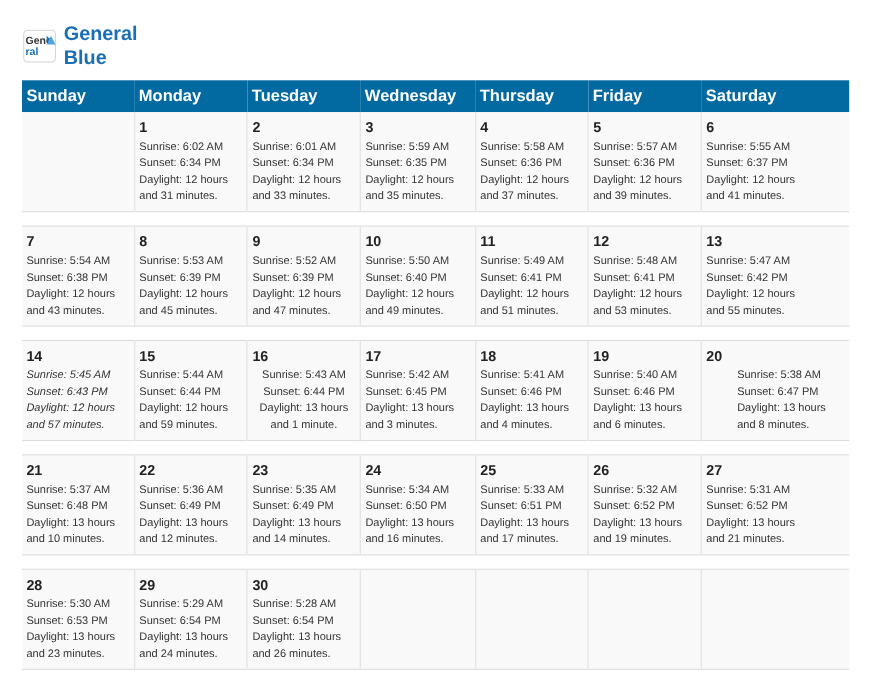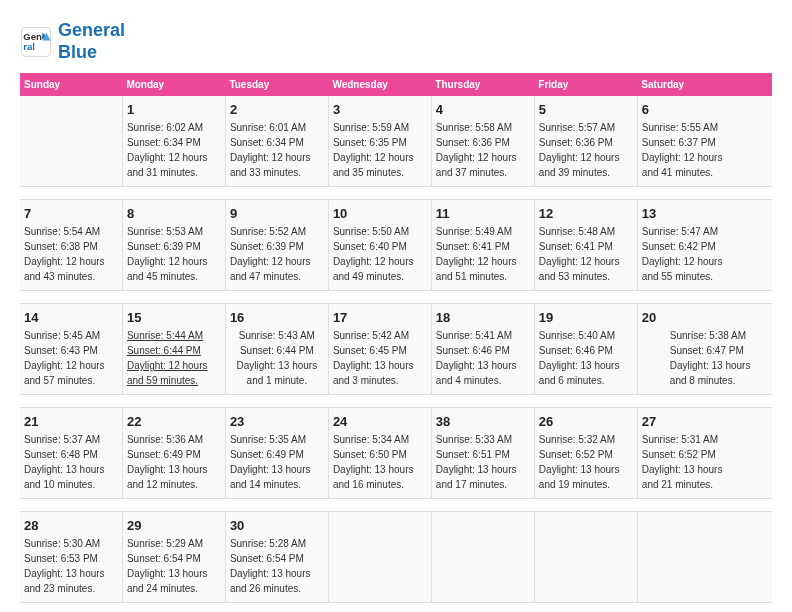--- a/index.html
+++ b/index.html
@@ -45,25 +45,25 @@
     .subtitle {
       font-size: 15px;
       color: #555;
     }
     table {
       width: 100%;
       border-collapse: collapse;
       font-size: 11px;
     }
     thead tr th {
-      background-color: #ec4899;
+      background-color: #0369a1;
       color: #fff;
       padding: 6px 4px;
       text-align: left;
-      font-size: 10px;
+      font-size: 15px;
       font-weight: bold;
     }
     tbody tr {
       border-bottom: 1px solid #ddd;
     }
     tbody tr:nth-child(odd) {
       background-color: #f9f9f9;
     }
     tbody tr:nth-child(even) {
       background-color: #fff;
@@ -229,28 +229,28 @@
 Daylight: 12 hours
 and 55 minutes.</div>
         </td>
       </tr>
       <tr class="row-divider">
         <td colspan="7"></td>
       </tr>
       <tr>
         <td>
           <span class="day-num">14</span>
-          <div class="day-info" style="white-space: pre-line;">Sunrise: 5:45 AM
+          <div class="day-info" style="white-space: pre-line; font-style: italic;">Sunrise: 5:45 AM
 Sunset: 6:43 PM
 Daylight: 12 hours
 and 57 minutes.</div>
         </td>
         <td>
           <span class="day-num">15</span>
-          <div class="day-info" style="white-space: pre-line; text-decoration: underline;">Sunrise: 5:44 AM
+          <div class="day-info" style="white-space: pre-line;">Sunrise: 5:44 AM
 Sunset: 6:44 PM
 Daylight: 12 hours
 and 59 minutes.</div>
         </td>
         <td>
           <span class="day-num">16</span>
           <div class="day-info" style="white-space: pre-line; text-align: center;">Sunrise: 5:43 AM
 Sunset: 6:44 PM
 Daylight: 13 hours
 and 1 minute.</div>
@@ -310,21 +310,21 @@
 and 14 minutes.</div>
         </td>
         <td>
           <span class="day-num">24</span>
           <div class="day-info" style="white-space: pre-line;">Sunrise: 5:34 AM
 Sunset: 6:50 PM
 Daylight: 13 hours
 and 16 minutes.</div>
         </td>
         <td>
-          <span class="day-num">38</span>
+          <span class="day-num">25</span>
           <div class="day-info" style="white-space: pre-line;">Sunrise: 5:33 AM
 Sunset: 6:51 PM
 Daylight: 13 hours
 and 17 minutes.</div>
         </td>
         <td>
           <span class="day-num">26</span>
           <div class="day-info" style="white-space: pre-line;">Sunrise: 5:32 AM
 Sunset: 6:52 PM
 Daylight: 13 hours

